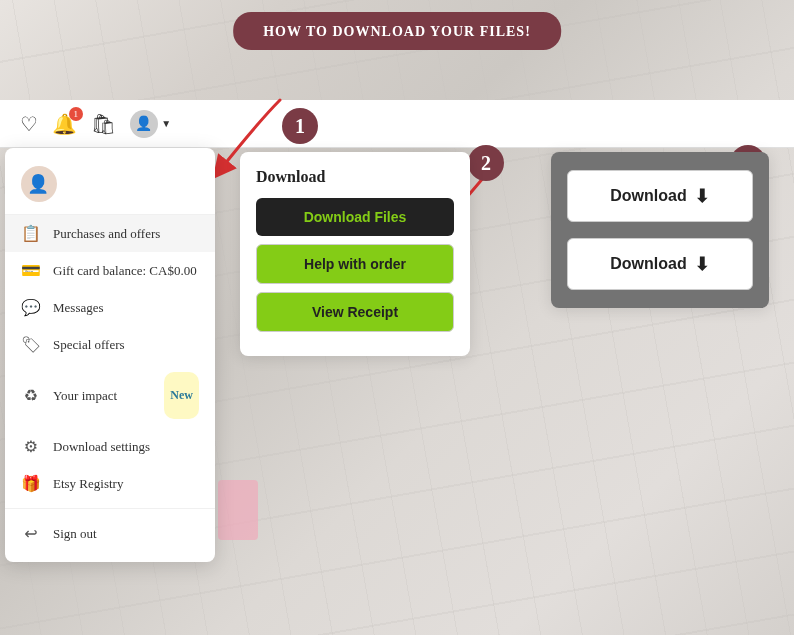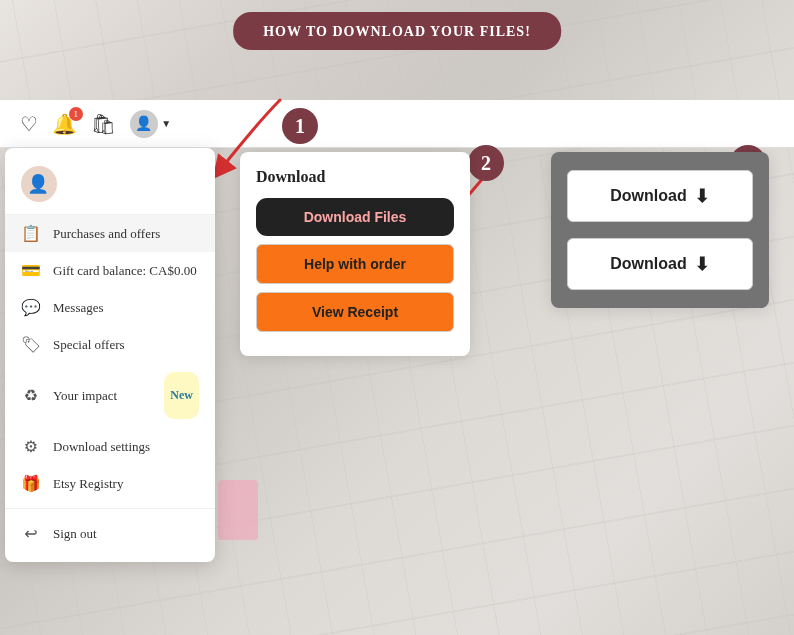--- a/index.html
+++ b/index.html
@@ -259,26 +259,25 @@
       border: none;
       font-size: 14px;
       font-weight: 600;
       cursor: pointer;
       margin-bottom: 8px;
       text-align: center;
     }
 
     .order-btn-primary {
       background: #222;
-      color: #fca5a5;
-      border-radius: 11px;
+      color: #84cc16;
     }
 
     .order-btn-secondary {
-      background: #f97316;
+      background: #84cc16;
       color: #222;
       border: 1.5px solid #ccc;
     }
 
     
     .download-panel {
       position: absolute;
       top: 152px;
       right: 25px;
       width: 218px;

